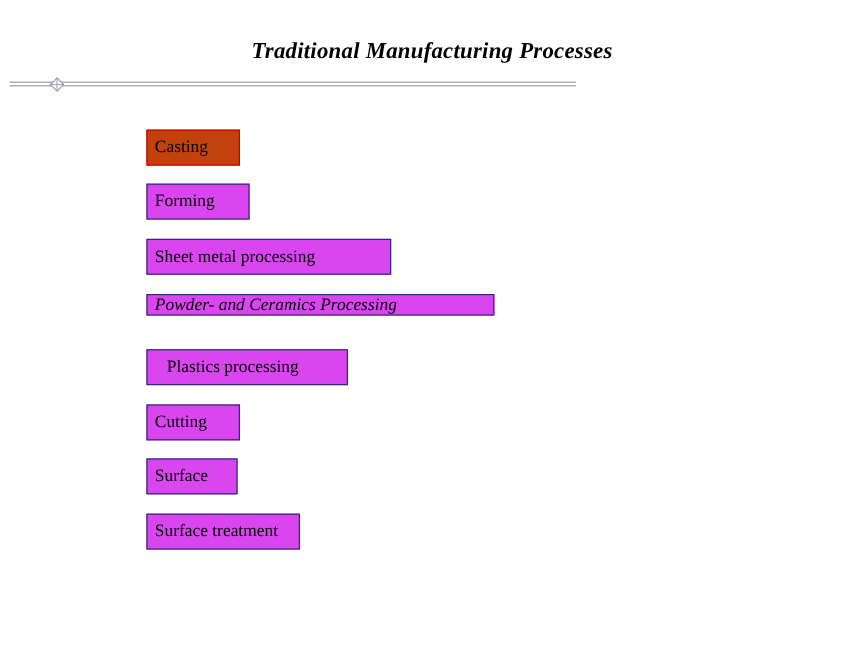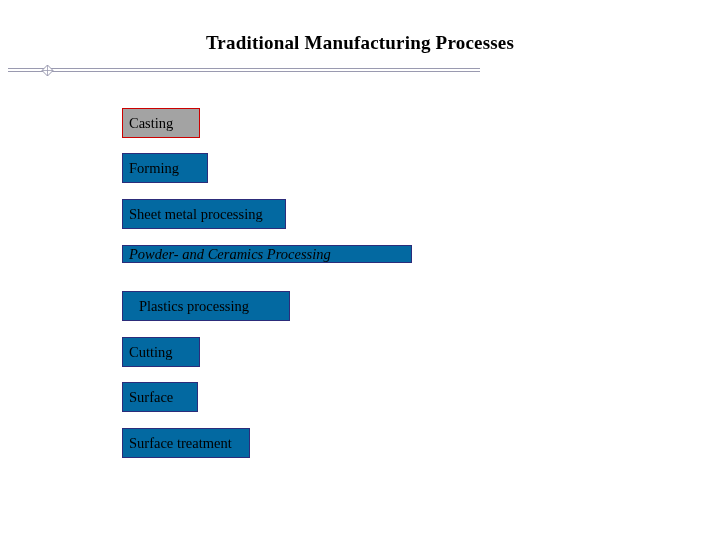--- a/index.html
+++ b/index.html
@@ -23,20 +23,21 @@
     position: absolute;
     left: 0;
     top: 32px;
     width: 720px;
     text-align: center;
     font-family: "Liberation Serif", serif;
     font-weight: bold;
     font-size: 19px;
     color: #000000;
     letter-spacing: 0.2px;
+    font-style: italic;
   }
   .title-rule {
     position: absolute;
     left: 8px;
     top: 68px;
     width: 472px;
     height: 0;
     border-top: 1px solid #9a9ab0;
   }
   .title-rule2 {
@@ -56,33 +57,33 @@
   }
   .boxes {
     position: absolute;
     left: 0;
     top: 0;
   }
   .proc-box {
     position: absolute;
     box-sizing: border-box;
     border: 1px solid #2c2c7a;
-    background: #0369a1;
+    background: #d946ef;
     color: #000000;
     font-family: "Liberation Serif", serif;
     font-size: 14.5px;
     line-height: 1;
     display: flex;
     align-items: center;
     padding-left: 6px;
     padding-right: 6px;
     white-space: nowrap;
   }
   .proc-box.highlight {
-    background: #a3a3a3;
+    background: #c2410c;
     border-color: #cc0000;
     font-family: Liberation Serif, serif;
   }
 </style>
 </head>
 <body>
 
 <div class="slide">
 
   <div class="slide-title">Traditional Manufacturing Processes</div>
@@ -98,21 +99,21 @@
     </svg>
   </span>
 
   <div class="boxes" id="process-boxes">
       <div class="proc-box highlight" style="left: 122px; top: 108px; width: 78px; height: 30px;">
         <span>Casting</span>
       </div>
       <div class="proc-box" style="left: 122px; top: 153px; width: 86px; height: 30px;">
         <span>Forming</span>
       </div>
-      <div class="proc-box" style="left: 122px; top: 199px; width: 164px; height: 30px;">
+      <div class="proc-box" style="left: 122px; top: 199px; width: 204px; height: 30px;">
         <span>Sheet metal processing</span>
       </div>
       <div class="proc-box" style="left: 122px; top: 245px; width: 290px; height: 18px; font-style: italic;">
         <span>Powder- and Ceramics Processing</span>
       </div>
       <div class="proc-box" style="left: 122px; top: 291px; width: 168px; height: 30px; padding-left: 16px;">
         <span>Plastics processing</span>
       </div>
       <div class="proc-box" style="left: 122px; top: 337px; width: 78px; height: 30px;">
         <span>Cutting</span>

